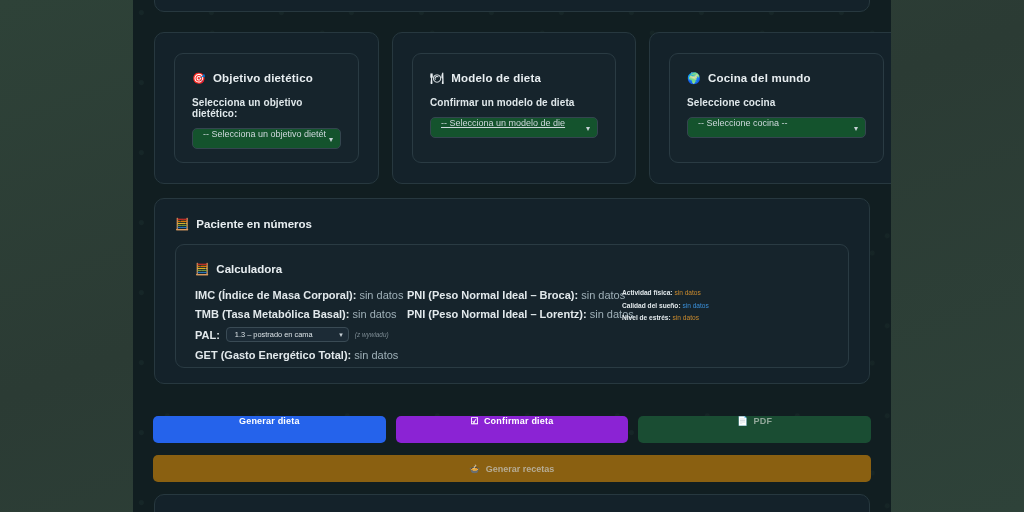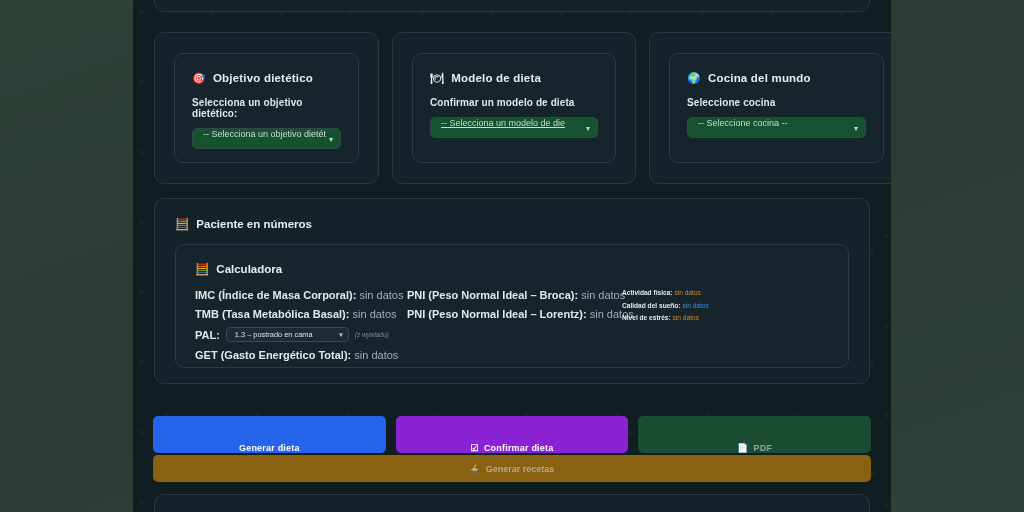--- a/index.html
+++ b/index.html
@@ -129,22 +129,22 @@
     font-size: 7px; color: #c7d1d6;
   }
   #pal-hint { font-size: 6.4px; font-style: italic; color: #7d8c94; }
 
   
   #btn-row {
     position: absolute; left: 153px; top: 416px;
     width: 718px; display: flex; gap: 10px;
   }
   .btn {
-    height: 37px; border-radius: 5px;
-    display: flex; align-items: flex-end; justify-content: center; gap: 5px;
+    height: 27px; border-radius: 5px;
+    display: flex; align-items: flex-start; justify-content: center; gap: 5px;
     font-size: 9px; font-weight: bold; letter-spacing: .2px;
     cursor: pointer; user-select: none;
   }
   #btn-generar { flex: 1; background: #2563eb; color: #ffffff; }
   #btn-confirmar { flex: 1; background: #8b23d4; color: #ffffff; }
   #btn-pdf { flex: 1; background: #1a4d33; color: #93a89b; }
   #btn-recetas {
     position: absolute; left: 153px; top: 455px;
     width: 718px; height: 27px; border-radius: 5px;
     background: #8a6011; color: #b6ac95;

